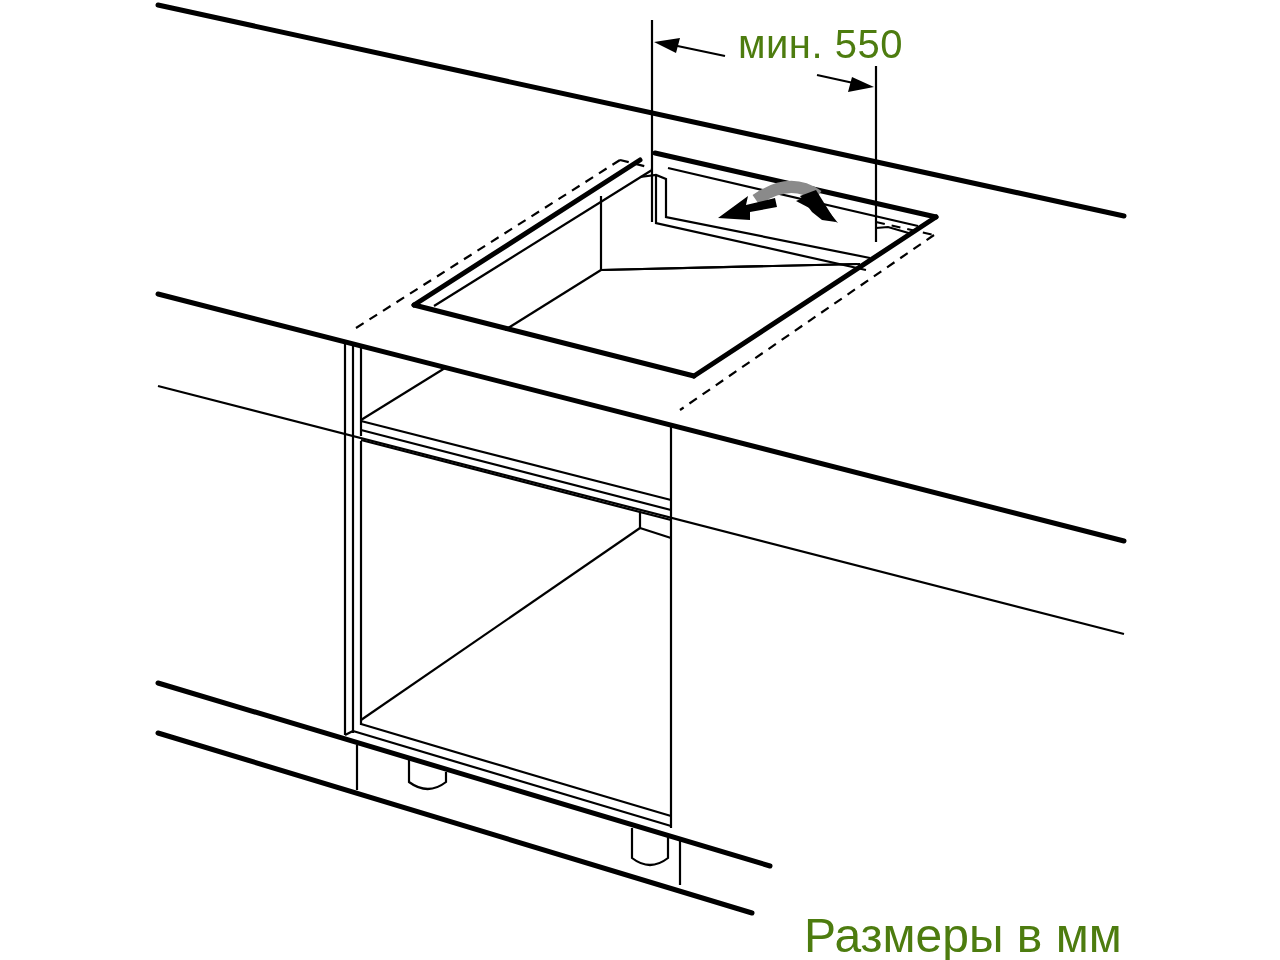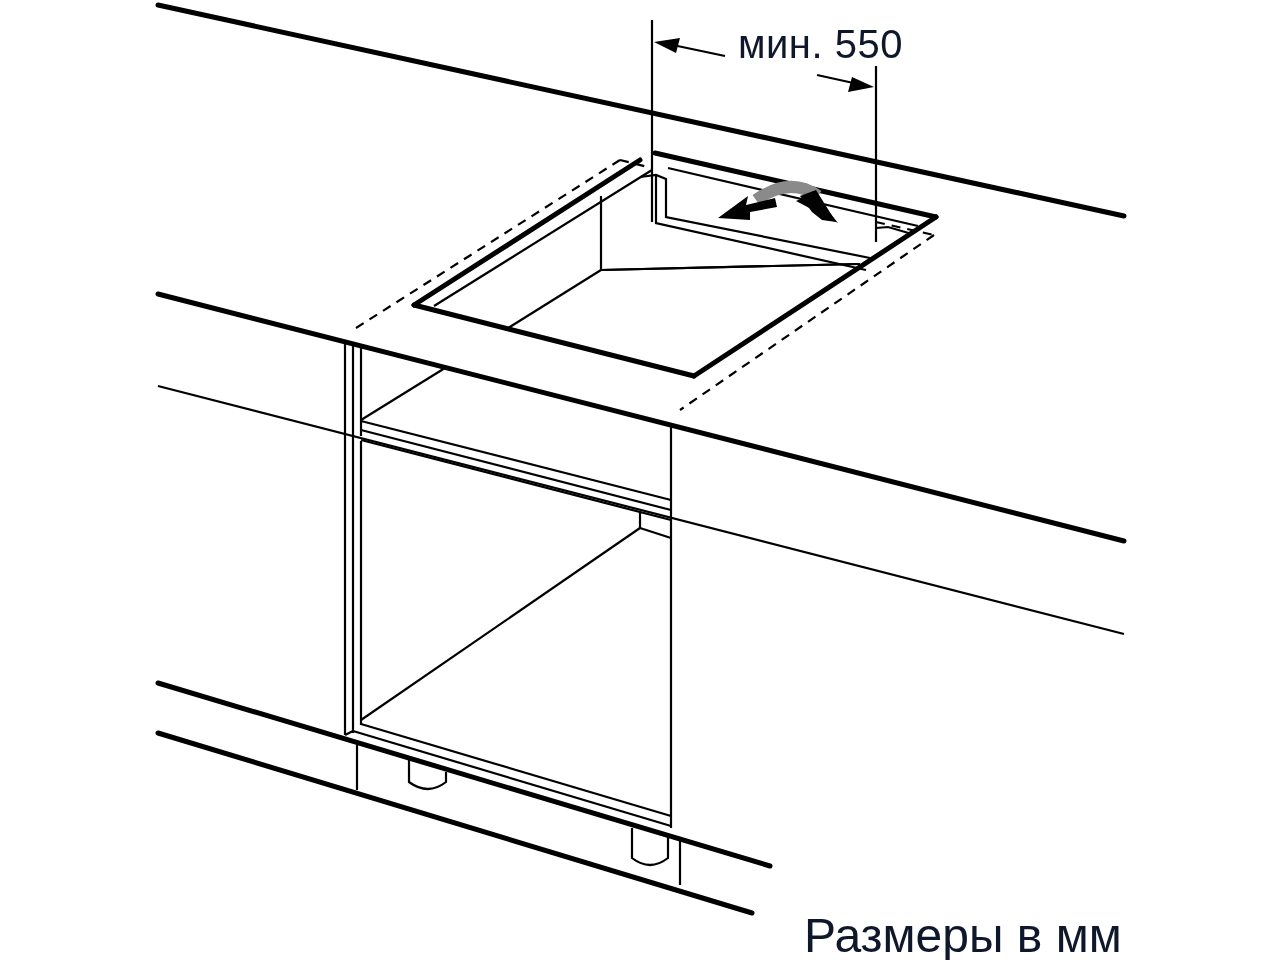--- a/index.html
+++ b/index.html
@@ -1,21 +1,21 @@
 <!DOCTYPE html>
 <html><head>
   <meta charset="utf-8">
   <style>
     html, body { margin: 0; padding: 0; background: #ffffff; }
     body { width: 1280px; height: 960px; position: relative; overflow: hidden; }
     #diagram { position: absolute; left: 0; top: 0; width: 1280px; height: 960px; }
     .thick { stroke: #000; stroke-width: 5; fill: none; stroke-linecap: round; stroke-linejoin: miter; }
     .thin { stroke: #000; stroke-width: 2.2; fill: none; stroke-linecap: butt; stroke-linejoin: miter; }
     .dash { stroke: #000; stroke-width: 2.2; fill: none; stroke-dasharray: 9 7; }
-    .label { position: absolute; font-family: "Liberation Sans", sans-serif; color: #0f172a; white-space: nowrap; }
+    .label { position: absolute; font-family: "Liberation Sans", sans-serif; color: #4d7c0f; white-space: nowrap; }
     #dim-label { left: 738px; top: 22px; font-size: 40px; letter-spacing: 0.5px; }
     #units-label { left: 804px; top: 908px; font-size: 48px; }
   </style>
 </head>
 <body>
 
 <svg id="diagram" viewBox="0 0 1280 960" xmlns="http://www.w3.org/2000/svg">
 
   <g>
     <line class="thick" x1="158" y1="5" x2="1124" y2="216"></line>

